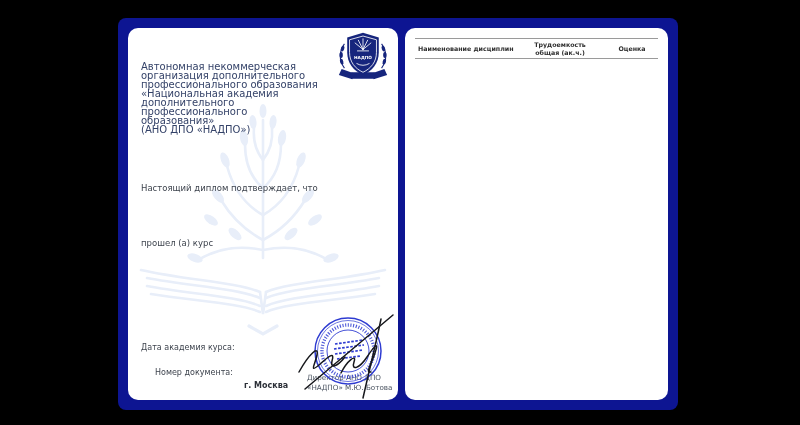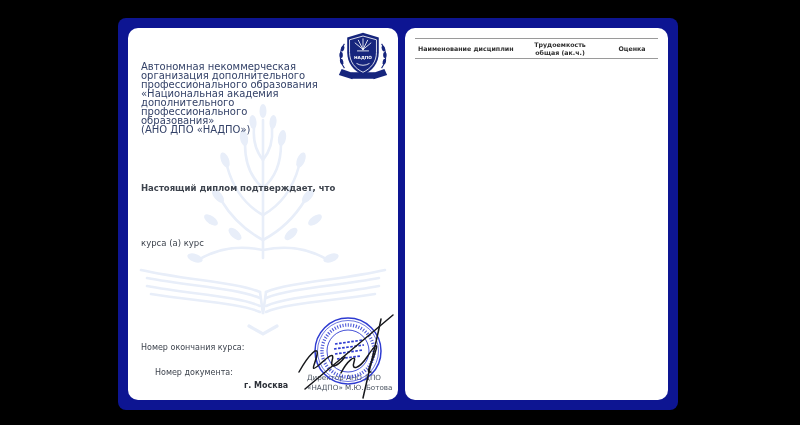--- a/index.html
+++ b/index.html
@@ -44,21 +44,20 @@
   .diploma-title {
     position: absolute; left: 12px; top: 101px;
     font-size: 30px; font-weight: 800;
     color: #282c34; letter-spacing: 0.5px;
     z-index: 2;
   }
   .confirm-text {
     position: absolute; left: 13px; top: 155px;
     font-size: 8.5px; color: #3d434d;
     z-index: 2;
-    font-weight: bold;
   }
   .course-text {
     position: absolute; left: 13px; top: 210px;
     font-size: 8.5px; color: #3d434d;
     z-index: 2;
   }
   .watermark {
     position: absolute; left: 5px; top: 72px;
     width: 260px; height: 245px;
     z-index: 0;
@@ -190,23 +189,23 @@
       <path d="M30,21 L38.5,14"></path>
       <path d="M24,22.5 H36"></path>
     </g>
     <text x="30" y="31" text-anchor="middle" font-size="4.6" fill="#ffffff" font-family="DejaVu Sans, sans-serif" font-weight="700">НАДПО</text>
     <path d="M23,36 Q30,40 37,36" stroke="#ffffff" stroke-width="0.9" fill="none"></path>
   </svg>
 
 
   <div class="confirm-text">Настоящий диплом подтверждает, что</div>
 
-  <div class="course-text">курса (а) курс</div>
-
-  <div class="date-label">Номер окончания курса:</div>
+  <div class="course-text">прошел (а) курс</div>
+
+  <div class="date-label">Дата академия курса:</div>
 
   <div class="number-label">Номер документа:</div>
 
   <div class="city">г. Москва</div>
 
   <div class="director">Директор АНО ДПО
 «НАДПО» М.Ю. Ботова</div>
 
   <svg class="stamp" viewBox="0 0 86 72" xmlns="http://www.w3.org/2000/svg" fill="none">
     <g stroke="#2e3bd1">

